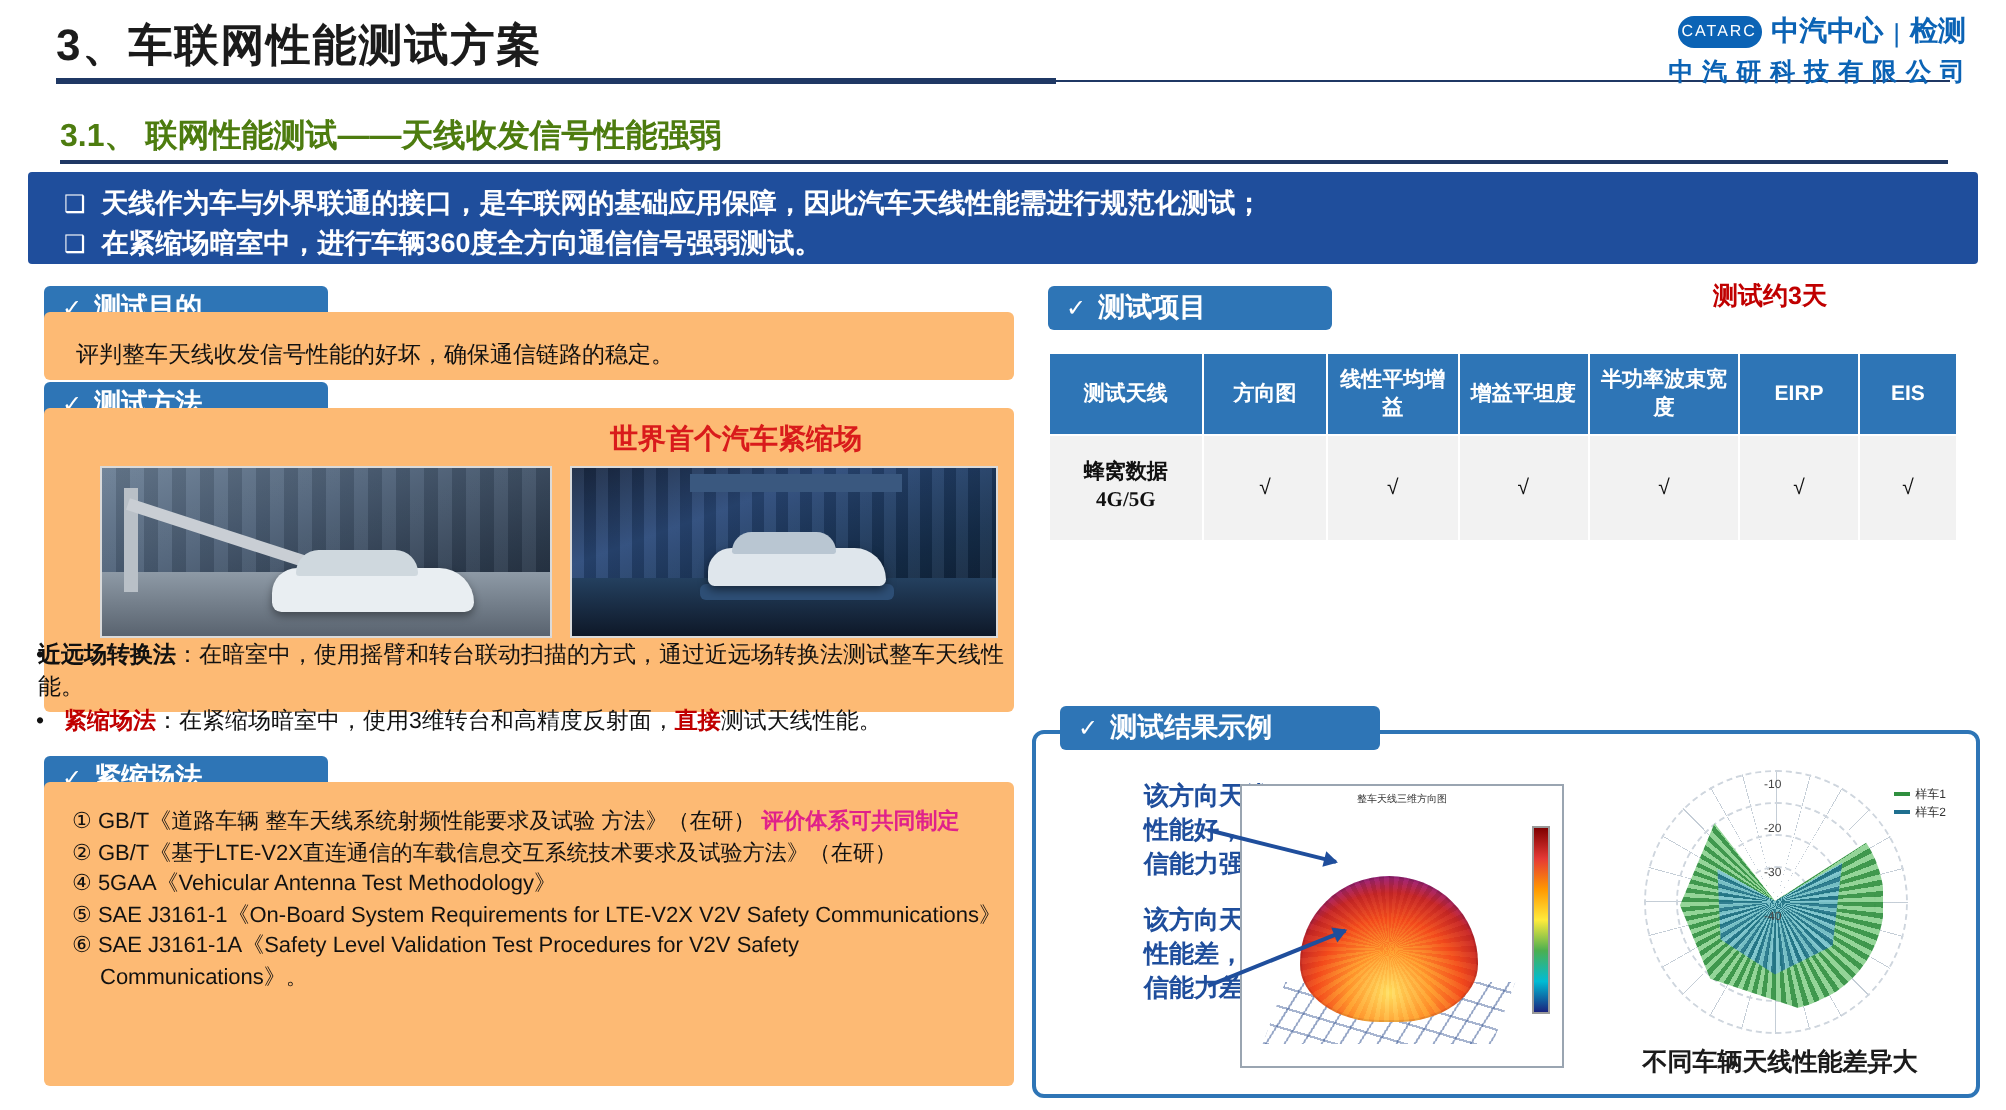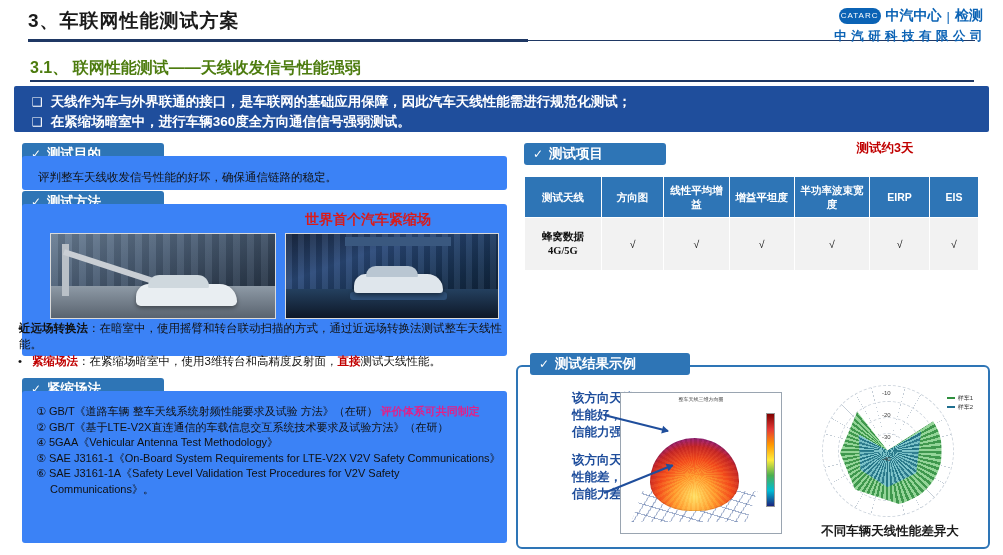--- a/index.html
+++ b/index.html
@@ -9,21 +9,21 @@
     font-family:"Liberation Sans","DejaVu Sans",sans-serif;
     position:relative;
     overflow:hidden;
   }
   
   .hdr{
     position:absolute;left:0;top:0;width:1003px;height:46px;
   }
   .hdr-title{
     position:absolute;left:28px;top:8px;
-    font-size:19px;font-weight:bold;color:#1b1b1b;
+    font-size:22px;font-weight:bold;color:#1b1b1b;
     letter-spacing:1px;
   }
   .hdr-rule{
     position:absolute;left:28px;top:39px;width:500px;height:3px;background:#1f3864;
   }
   .hdr-rule2{
     position:absolute;left:528px;top:40px;width:447px;height:1px;background:#1f3864;
   }
   .logo{
     position:absolute;right:20px;top:7px;text-align:right;
@@ -61,21 +61,21 @@
   
   .tag{
     position:absolute;height:22px;background:#2e75b6;
     border-radius:3px;color:#fff;font-size:13.5px;font-weight:bold;
     display:flex;align-items:center;gap:6px;padding:0 12px 0 9px;
     box-sizing:border-box;
   }
   .tag .chk{color:#ffffff;font-size:12px;font-weight:bold;}
   
   .greypanel{
-    position:absolute;background:#3b82f6;border-radius:3px;
+    position:absolute;background:#fdba74;border-radius:3px;
     font-size:11.5px;color:#111;box-sizing:border-box;
   }
   
   .photo{
     position:absolute;border:1px solid #dadada;overflow:hidden;
   }
   .photo1{
     background:linear-gradient(160deg,#6b7f95 0%,#4c5f76 35%,#2f3e51 70%,#1b2735 100%);
   }
   .photo2{

